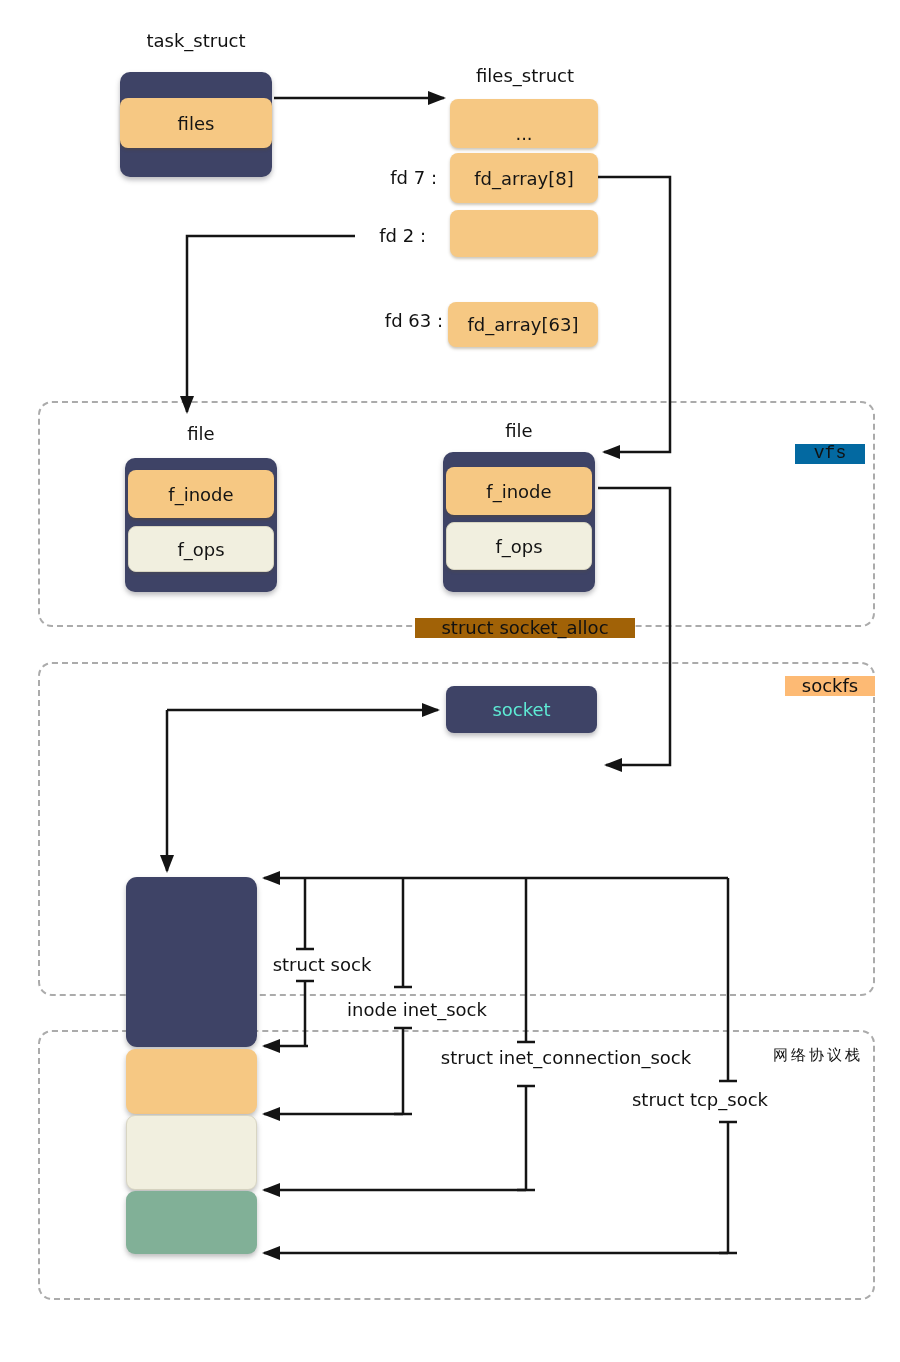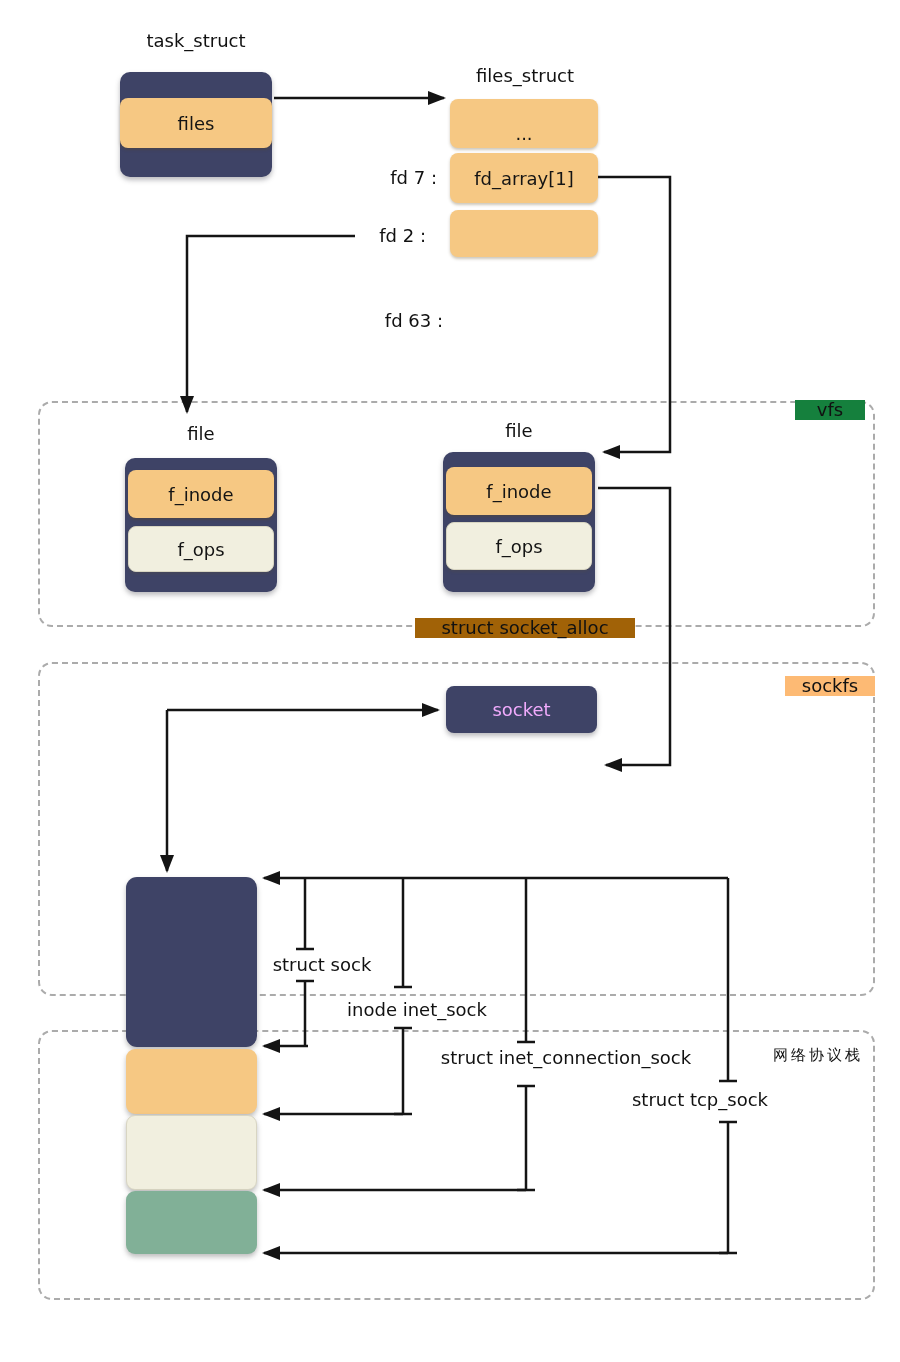--- a/index.html
+++ b/index.html
@@ -19,48 +19,49 @@
   }
   .abs{position:absolute;}
   .lbl{font-size:18px;font-weight:500;text-align:center;white-space:nowrap;line-height:1.1;}
   .lbl-right{text-align:right;}
   .navy-box{background:var(--navy);border-radius:10px;box-shadow:0 3px 5px rgba(60,60,70,.35);}
   .orange-row{background:var(--orange);border-radius:8px;display:flex;align-items:center;justify-content:center;
     font-size:18px;color:#141414;box-shadow:0 2px 3px rgba(90,70,30,.30);}
   .cream-row{background:var(--cream);border:1px solid #D8D5C2;border-radius:8px;display:flex;align-items:center;justify-content:center;
     font-size:18px;color:#141414;box-shadow:0 2px 3px rgba(90,80,50,.22);box-sizing:border-box;}
   .navy-row{background:var(--navy);border-radius:8px;display:flex;align-items:center;justify-content:center;
-    font-size:18px;color:#f0abfc;box-shadow:0 3px 5px rgba(60,60,70,.35);}
+    font-size:18px;color:#5eead4;box-shadow:0 3px 5px rgba(60,60,70,.35);}
   .dashed-region{border:2px dashed var(--dash);border-radius:14px;box-sizing:border-box;}
   .stack-block{border-radius:9px;box-shadow:0 3px 5px rgba(70,70,70,.35);}
   .serif{font-family:"DejaVu Serif","Liberation Serif",serif;font-size:15px;letter-spacing:3px;}
   svg{position:absolute;left:0;top:0;pointer-events:none;}
 </style>
 </head>
 <body>
 
 <div id="canvas">
 
   <div class="abs dashed-region" style="left:38px;top:401px;width:837px;height:226px;"></div>
   <div class="abs dashed-region" style="left:38px;top:662px;width:837px;height:334px;"></div>
   <div class="abs dashed-region" style="left:38px;top:1030px;width:837px;height:270px;"></div>
 
-  <div class="abs lbl" style="left:795px;top:400px;width:70px;background:#15803d;">vfs</div>
+  <div class="abs lbl" style="left:795px;top:444px;width:70px;background:#0369a1;font-family:Liberation Mono, monospace;">vfs</div>
   <div class="abs lbl" style="left:785px;top:676px;width:90px;background:#fdba74;">sockfs</div>
   <div class="abs lbl serif" style="left:748px;top:1047px;width:140px;">网络协议栈</div>
 
   <div class="abs lbl" style="left:122px;top:31px;width:148px;">task_struct</div>
   <div class="abs navy-box" style="left:120px;top:72px;width:152px;height:105px;">
     <div class="orange-row abs" style="left:0;top:26px;width:152px;height:50px;">files</div>
   </div>
 
   <div class="abs lbl" style="left:450px;top:66px;width:150px;">files_struct</div>
   <div class="abs orange-row" style="left:450px;top:99px;width:148px;height:49px;align-items:flex-end;padding-bottom:4px;box-sizing:border-box;">...</div>
-  <div class="abs orange-row" style="left:450px;top:153px;width:148px;height:50px;">fd_array[1]</div>
+  <div class="abs orange-row" style="left:450px;top:153px;width:148px;height:50px;">fd_array[8]</div>
   <div class="abs orange-row" style="left:450px;top:210px;width:148px;height:47px;"></div>
+  <div class="abs orange-row" style="left:448px;top:302px;width:150px;height:45px;">fd_array[63]</div>
 
   <div class="abs lbl lbl-right" style="left:360px;top:168px;width:77px;">fd 7 :</div>
   <div class="abs lbl lbl-right" style="left:360px;top:226px;width:66px;">fd 2 :</div>
   <div class="abs lbl lbl-right" style="left:358px;top:311px;width:85px;">fd 63 :</div>
 
   <div class="abs lbl" style="left:161px;top:424px;width:80px;">file</div>
   <div class="abs navy-box" style="left:125px;top:458px;width:152px;height:134px;">
     <div class="orange-row abs" style="left:3px;top:12px;width:146px;height:48px;">f_inode</div>
     <div class="cream-row abs" style="left:3px;top:68px;width:146px;height:46px;">f_ops</div>
   </div>

